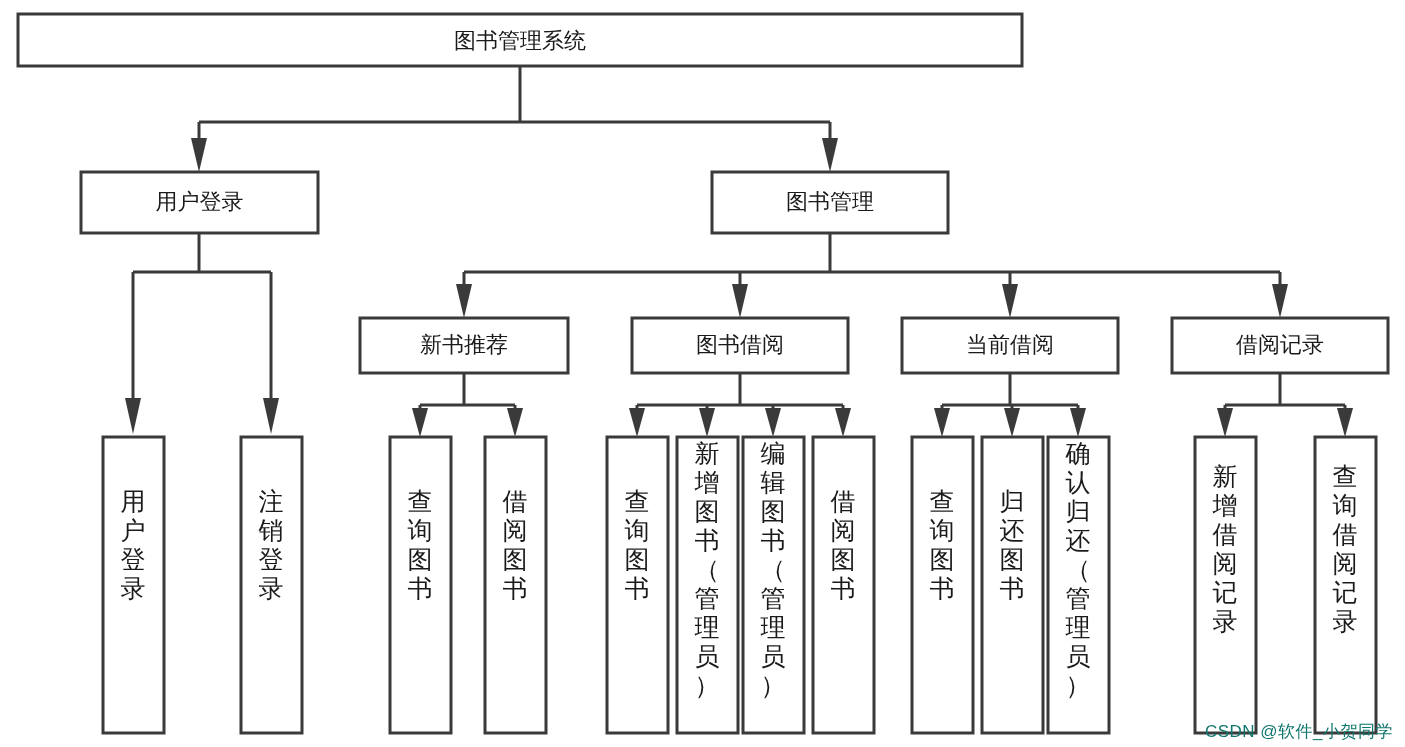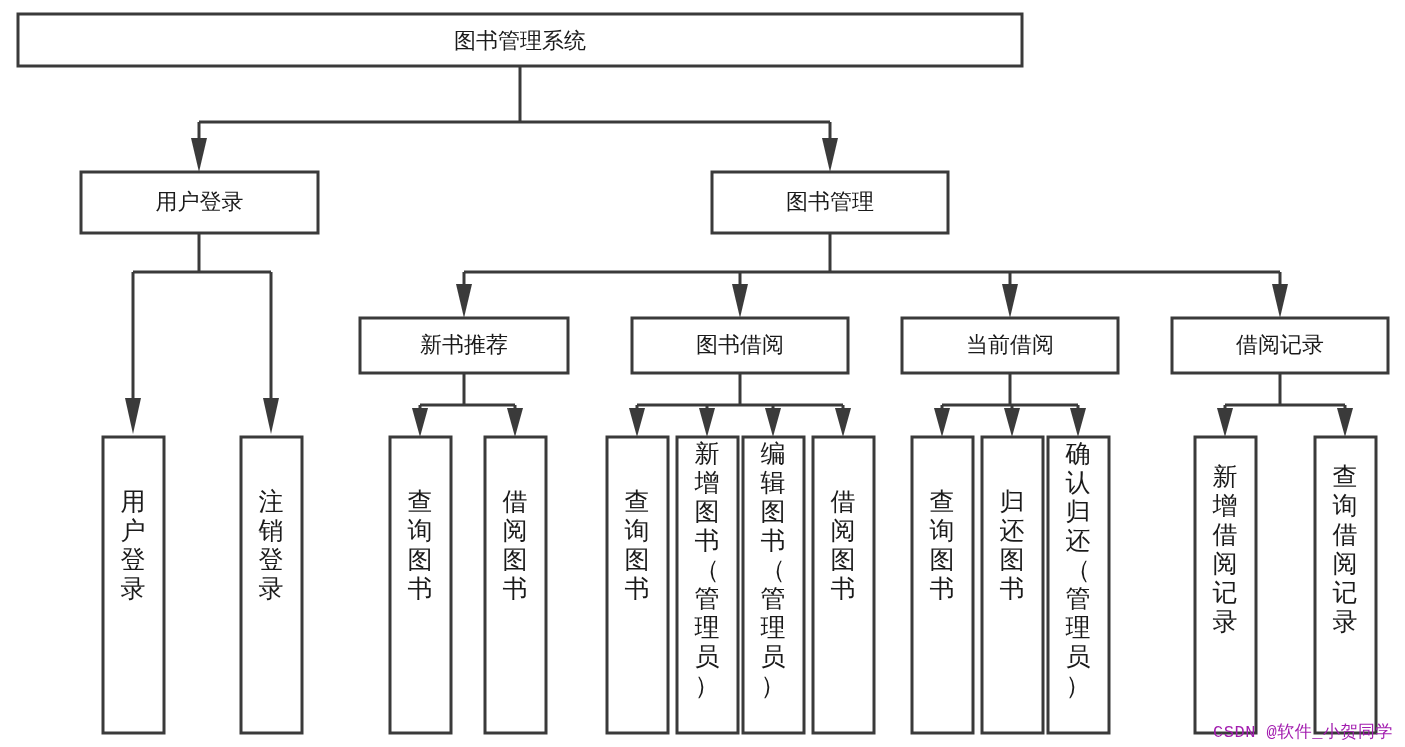--- a/index.html
+++ b/index.html
@@ -50,23 +50,23 @@
   .box-label-vertical {
     fill: #1a1a1a;
     font-family: "DejaVu Sans", "Liberation Sans", sans-serif;
     font-size: 25px;
     text-anchor: middle;
   }
   .watermark {
     position: absolute;
     right: 12px;
     bottom: 4px;
-    font-family: Liberation Mono, monospace;
+    font-family: Liberation Sans, sans-serif;
     font-size: 17px;
-    color: #a21caf;
+    color: #0f766e;
     letter-spacing: 0.5px;
     white-space: nowrap;
     user-select: none;
   }
 </style>
 </head>
 <body>
 
 <div id="diagram-root">
 

